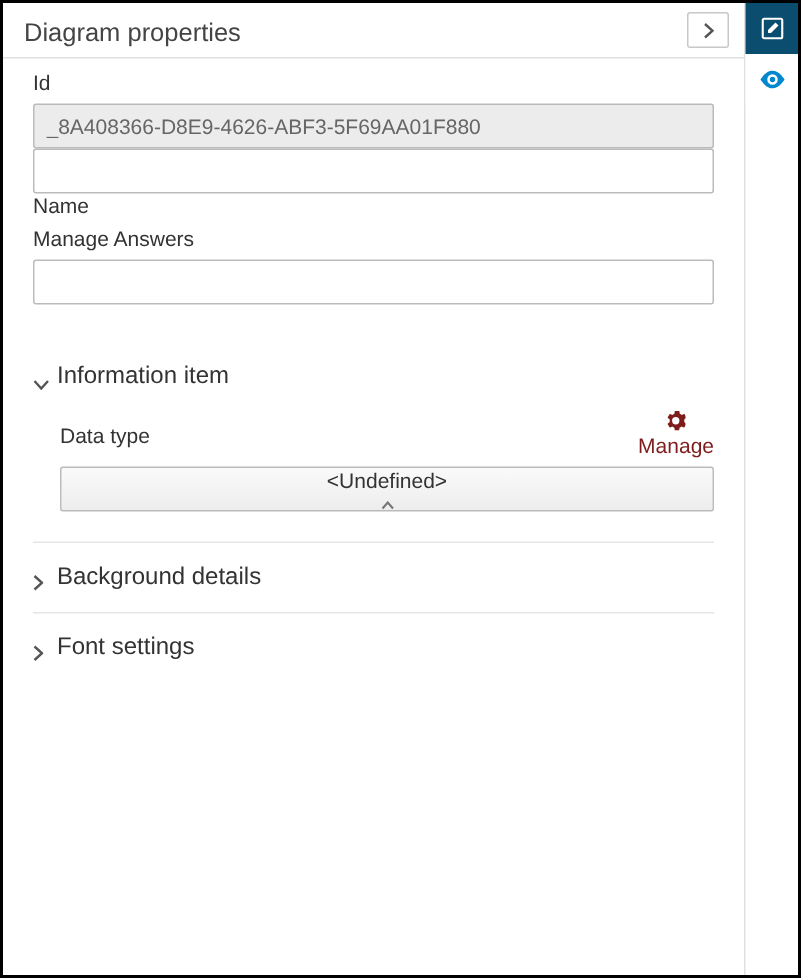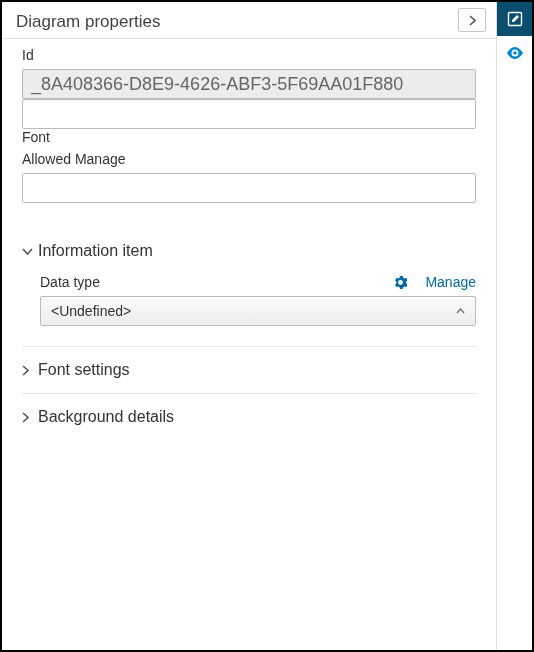--- a/index.html
+++ b/index.html
@@ -82,37 +82,37 @@
     color: #333;
     margin-bottom: 6px;
     display: block;
   }
   .field-input {
     width: 100%;
     height: 30px;
     border: 1px solid #bbb;
     border-radius: 2px;
     padding: 0 8px;
-    font-size: 18px;
+    font-size: 14px;
     color: #333;
     background: #fff;
   }
   .field-input.readonly {
     background: #ececec;
     color: #666;
   }
   .section {
     border-top: 1px solid transparent;
   }
   .section.bordered {
     border-top: 1px solid #e5e5e5;
   }
   .section-header {
     display: flex;
-    align-items: center;
+    align-items: flex-end;
     padding: 14px 0;
     cursor: pointer;
   }
   .section-chevron {
     width: 16px;
     display: flex;
     justify-content: flex-start;
     color: #555;
   }
   .section-title {
@@ -123,38 +123,40 @@
   .section-body {
     padding: 0 0 20px 18px;
   }
   .datatype-row {
     display: flex;
     justify-content: space-between;
     align-items: center;
     margin-bottom: 6px;
   }
   .manage {
-    color: #0369a1;
+    color: #7f1d1d;
     font-size: 14px;
     display: inline-flex;
     align-items: center;
-    gap: 18px;
+    gap: 2px;
+    flex-direction: column;
   }
   .select-box {
     width: 100%;
     height: 30px;
     border: 1px solid #bbb;
     border-radius: 2px;
     background: linear-gradient(#fafafa,#ededed);
     display: flex;
     align-items: center;
     justify-content: space-between;
     padding: 0 10px;
     color: #333;
     font-size: 14px;
+    flex-direction: column;
   }
   .select-caret {
     color: #777;
     font-size: 10px;
   }
   svg { display:block; }
 </style>
 </head>
 <body>
 
@@ -174,26 +176,26 @@
       <div class="field">
         <label class="field-label">Id</label>
         <input class="field-input readonly" readonly="" value="_8A408366-D8E9-4626-ABF3-5F69AA01F880" style="">
       </div>
 
       <div class="field">
         <input class="field-input" value="" style="">
       </div>
 
       <div class="field">
-        <label class="field-label">Font</label>
+        <label class="field-label">Name</label>
       </div>
 
 
       <div class="field" style="margin-bottom:24px">
-        <label class="field-label">Allowed Manage</label>
+        <label class="field-label">Manage Answers</label>
         <input class="field-input" value="" style="">
       </div>
 
       <div class="section">
         <div class="section-header">
           <span class="section-chevron">
             <svg width="11" height="7" viewBox="0 0 11 7">
                 <path d="M1 1 L5.5 6 L10 1" fill="none" stroke="currentColor" stroke-width="1.6"></path>
               </svg>
           </span>
@@ -220,32 +222,32 @@
         </div>
       </div>
 
       <div class="section bordered">
         <div class="section-header">
           <span class="section-chevron">
             <svg width="7" height="11" viewBox="0 0 7 11">
                 <path d="M1 1 L6 5.5 L1 10" fill="none" stroke="currentColor" stroke-width="1.6"></path>
               </svg>
           </span>
-          <span class="section-title">Font settings</span>
+          <span class="section-title">Background details</span>
         </div>
       </div>
 
       <div class="section bordered">
         <div class="section-header">
           <span class="section-chevron">
             <svg width="7" height="11" viewBox="0 0 7 11">
                 <path d="M1 1 L6 5.5 L1 10" fill="none" stroke="currentColor" stroke-width="1.6"></path>
               </svg>
           </span>
-          <span class="section-title">Background details</span>
+          <span class="section-title">Font settings</span>
         </div>
       </div>
 
     </div>
   </div>
 
   <div class="sidebar">
     <div class="sidebar-btn active">
       <svg width="16" height="16" viewBox="0 0 16 16" fill="none" stroke="currentColor" stroke-width="1.4">
           <rect x="1.5" y="1.5" width="13" height="13" rx="1"></rect>

